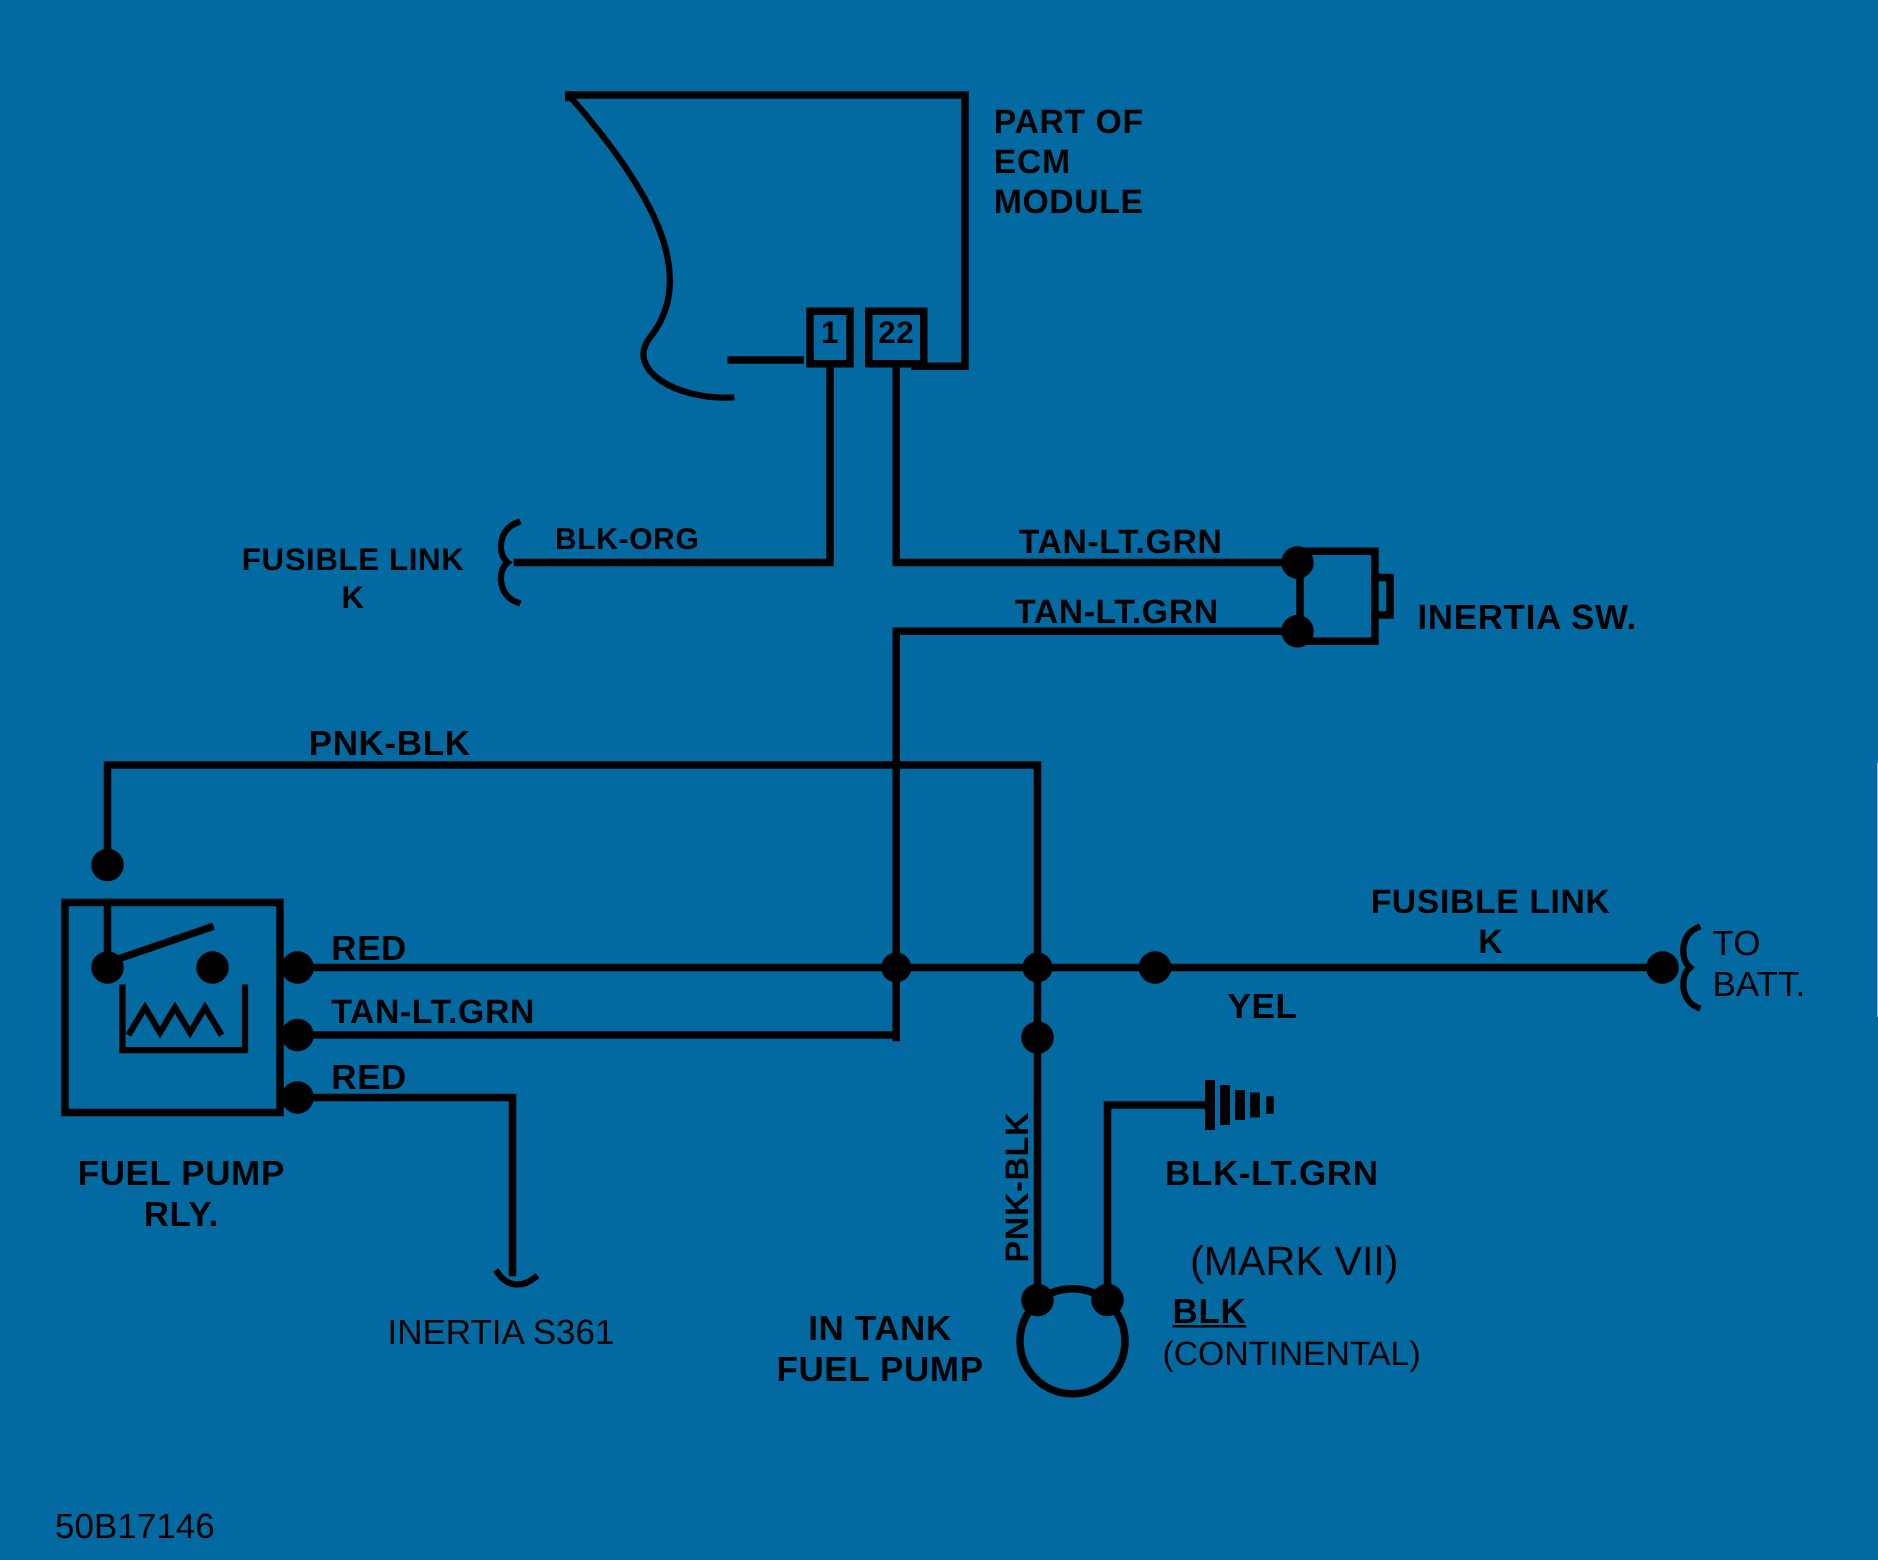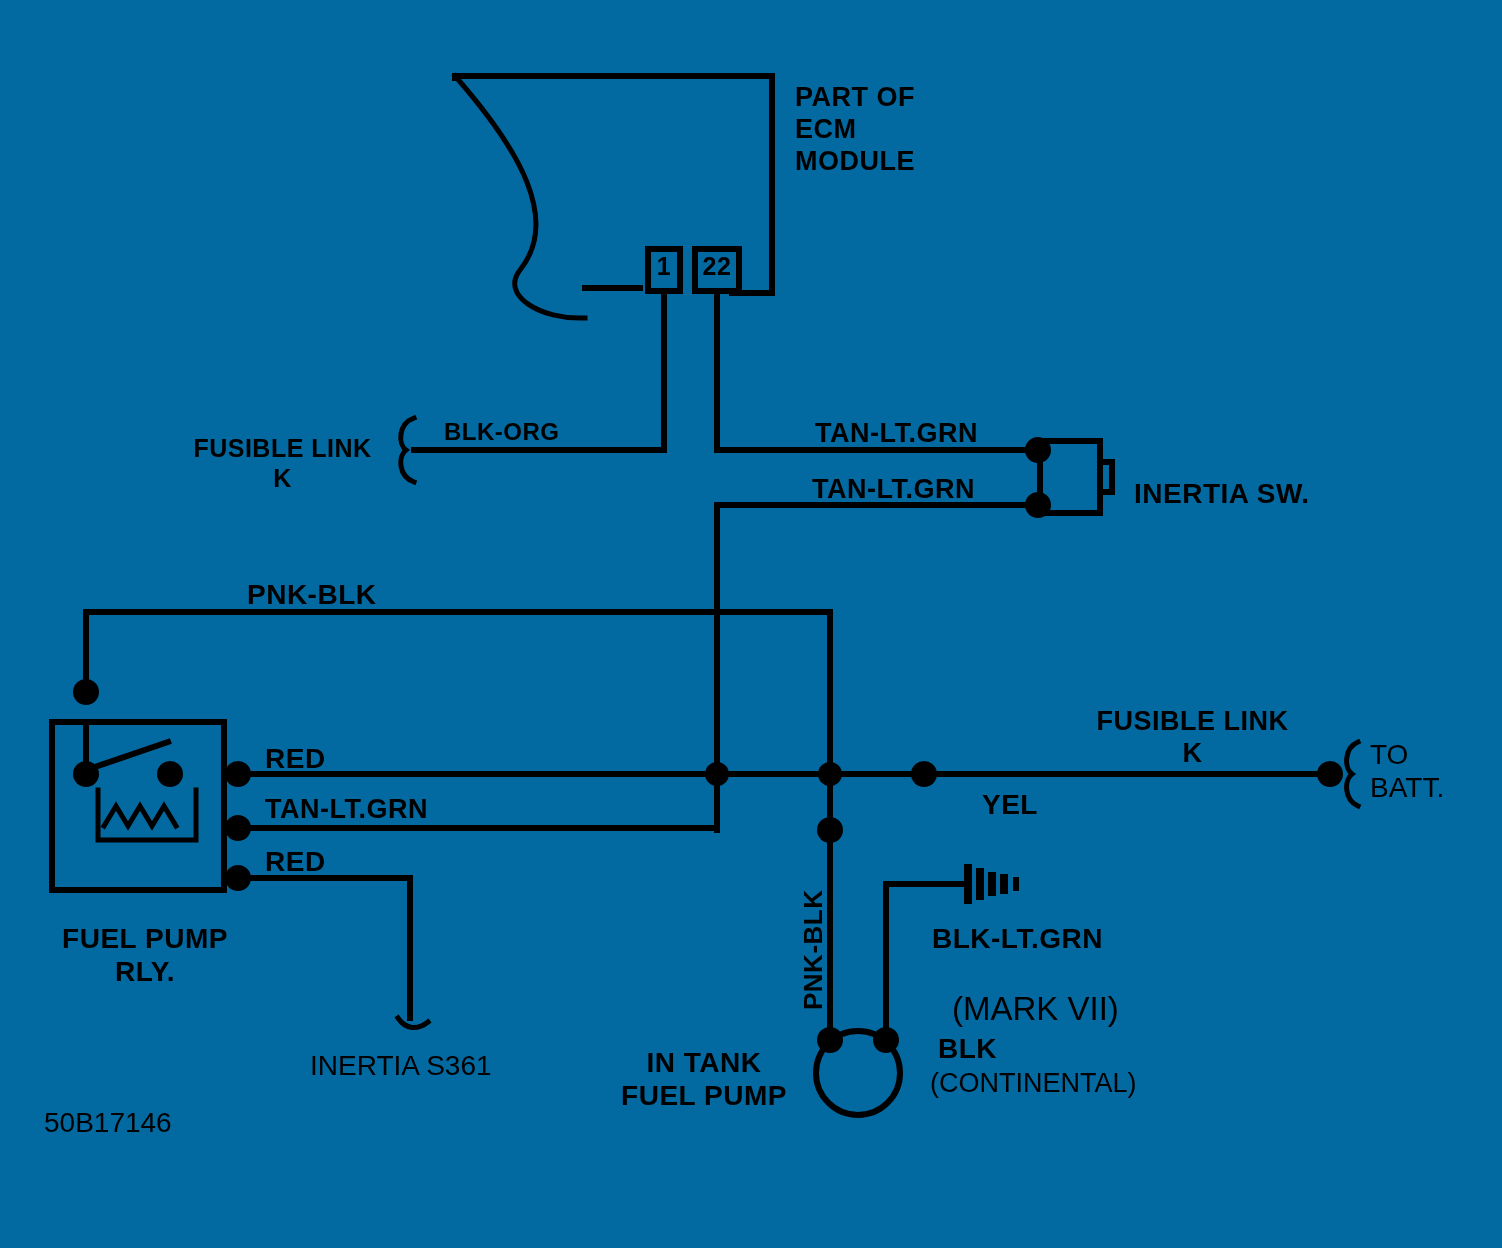--- a/index.html
+++ b/index.html
@@ -157,18 +157,18 @@
 BATT.</div>
 
   <div class="lbl bold rot" style="left:798px; top:1010px; font-size:26px;">PNK-BLK</div>
 
   <div class="lbl bold ctr" style="left:604px; top:1046px; width:200px; font-size:28px;">IN TANK
 FUEL PUMP</div>
 
   <div class="lbl bold" style="left:932px; top:922px; font-size:28px;">BLK-LT.GRN</div>
   <div class="lbl norm" style="left:952px; top:990px; font-size:33px;">(MARK VII)</div>
 
-  <div class="lbl bold" style="left:938px; top:1032px; font-size:28px;">BLK</div>
+  <div class="lbl bold" style="left:938px; top:1032px; font-size:28px;text-decoration:underline;">BLK</div>
   <div class="lbl norm" style="left:930px; top:1068px; font-size:27px;text-align:center;">(CONTINENTAL)</div>
 
-  <div class="lbl norm" style="left:44px; top:1106px; font-size:28px;text-align:right;">50B17146</div>
+  <div class="lbl norm" style="left:44px; top:1204px; font-size:28px;text-align:right;">50B17146</div>
 
 </div>
 
 </body></html>

